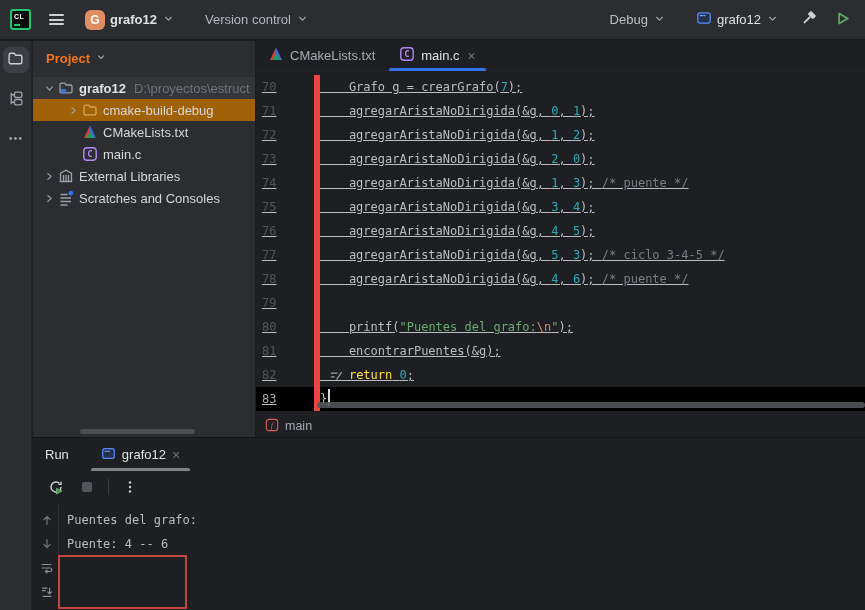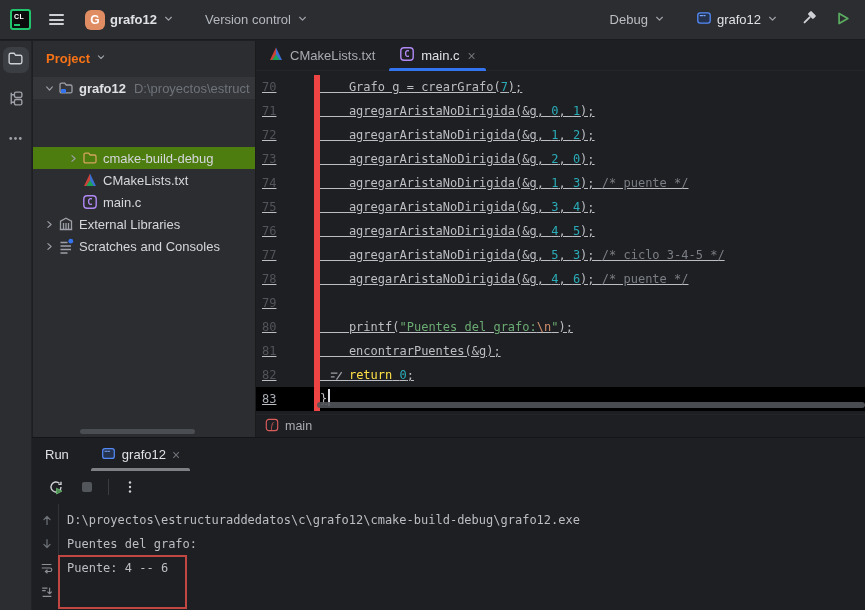--- a/index.html
+++ b/index.html
@@ -40,21 +40,21 @@
   
   .project{position:absolute;top:41px;left:33px;width:222px;height:396px;background:#2B2D30;overflow:hidden;}
   .phead{display:flex;align-items:center;gap:5px;padding:10px 0 6px 13px;}
   .phead .t{font-weight:bold;color:#f97316;}
   .ptree{padding-top:5px;}
   .trow{height:22px;display:flex;align-items:center;white-space:nowrap;cursor:pointer;color:#D5D7DC;}
   .trow .chev{width:16px;display:flex;justify-content:center;flex:none;}
   .trow .ticon{width:18px;display:flex;justify-content:center;flex:none;margin-right:4px;}
   .trow.lvl0{padding-left:8px;}
   .trow.lvl1{padding-left:32px;}
-  .trow.selected{background:#4d7c0f;margin-top:48px;}
+  .trow.selected{background:#a16207;}
   .trow.hover{background:#34363A;}
   .trow .path{color:#6F737A;margin-left:8px;}
   .trow .b{font-weight:bold;color:#DFE1E5;}
   .pscroll{position:absolute;left:47px;bottom:3px;width:115px;height:5px;background:#4A4D51;border-radius:3px;}
 
   
   .maincol{position:absolute;top:41px;left:255px;right:0;height:396px;background:#1E1F22;border-left:1px solid #1A1B1D;box-sizing:border-box;display:flex;flex-direction:column;}
   .tabbar{height:29px;flex:none;display:flex;align-items:stretch;padding-left:0;border-bottom:1px solid #232528;}
   .tab{position:relative;display:flex;align-items:center;gap:6px;padding:0 12px;color:#A8ABB2;cursor:pointer;}
   .tab.active{color:#DFE1E5;}
@@ -420,18 +420,18 @@
             </svg>
           </span>
           <span class="cgi">
             <svg width="14" height="14" viewBox="0 0 16 16">
               <path d="M2.5 3.5h6 M2.5 6.5h4" stroke="#8C8F96" stroke-width="1.3" fill="none"></path>
               <path d="M11 3v7 M8.5 7.5 11 10l2.5-2.5 M3 13h10" fill="none" stroke="#8C8F96" stroke-width="1.3" stroke-linejoin="round"></path>
             </svg>
           </span>
         </div>
       <div class="cdiv"></div>
-      <div class="clines"><div>D:\proyectos\estructuraddedatos\c\grafo12\cmake-build-debug\grafo12.exe</div><div>Puentes del grafo:</div><div>Puente: 4 -- 6</div></div>
+      <div class="clines"><div>Puentes del grafo:</div><div>Puente: 4 -- 6</div></div>
       <div class="redbox"></div>
     </div>
   </section>
 
 </div>
 
 </body></html>

